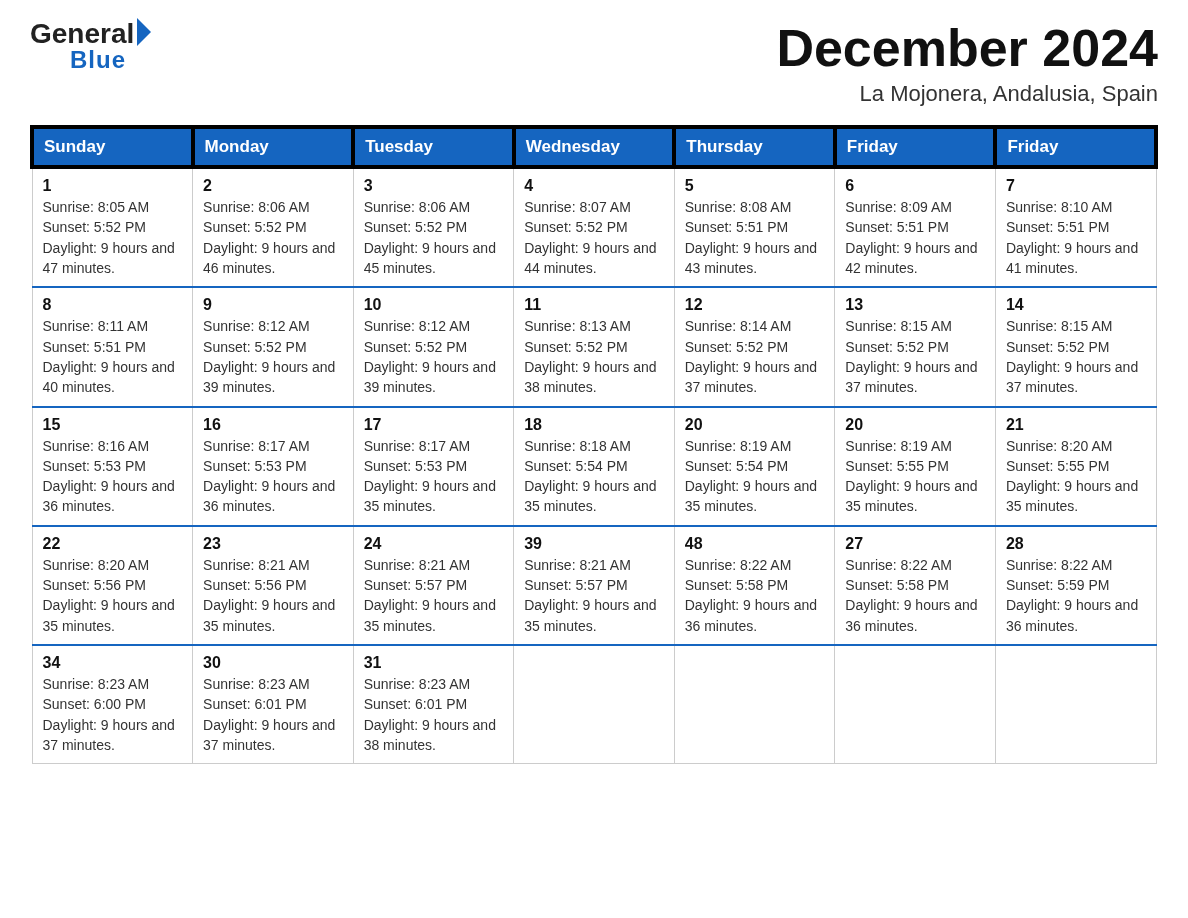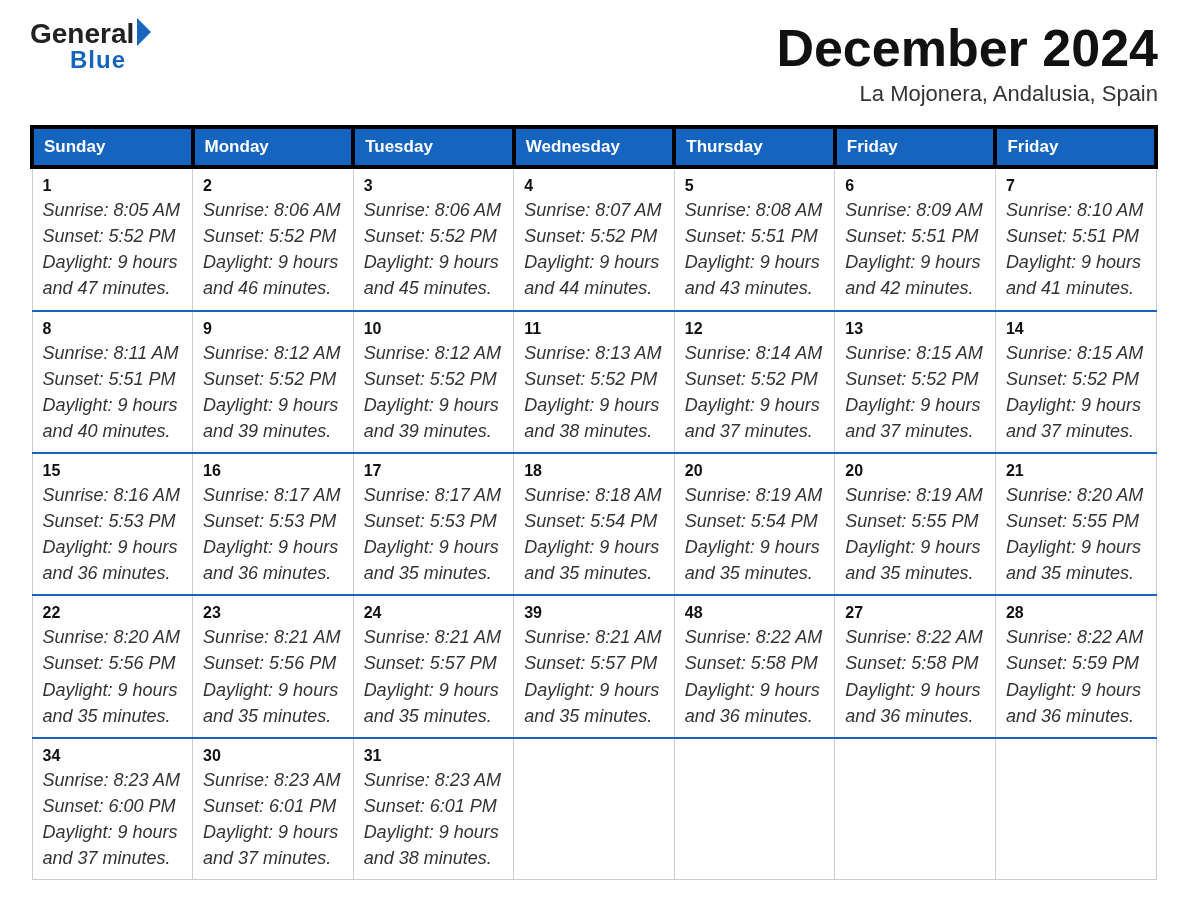--- a/index.html
+++ b/index.html
@@ -90,24 +90,23 @@
       border-top: 2px solid #1565C0;
     }
     .day-number {
       font-size: 16px;
       font-weight: bold;
       color: #111;
       display: block;
       margin-bottom: 2px;
     }
     .day-info {
-      font-size: 18px;
+      font-size: 14px;
       color: #333;
       line-height: 1.45;
-      font-style: italic;
     }
   </style>
 </head>
 <body>
 
 <div class="header-area">
   <div class="logo-area">
     <div class="logo-text">
       <span class="logo-general">General</span>
       <span class="logo-triangle"></span>

